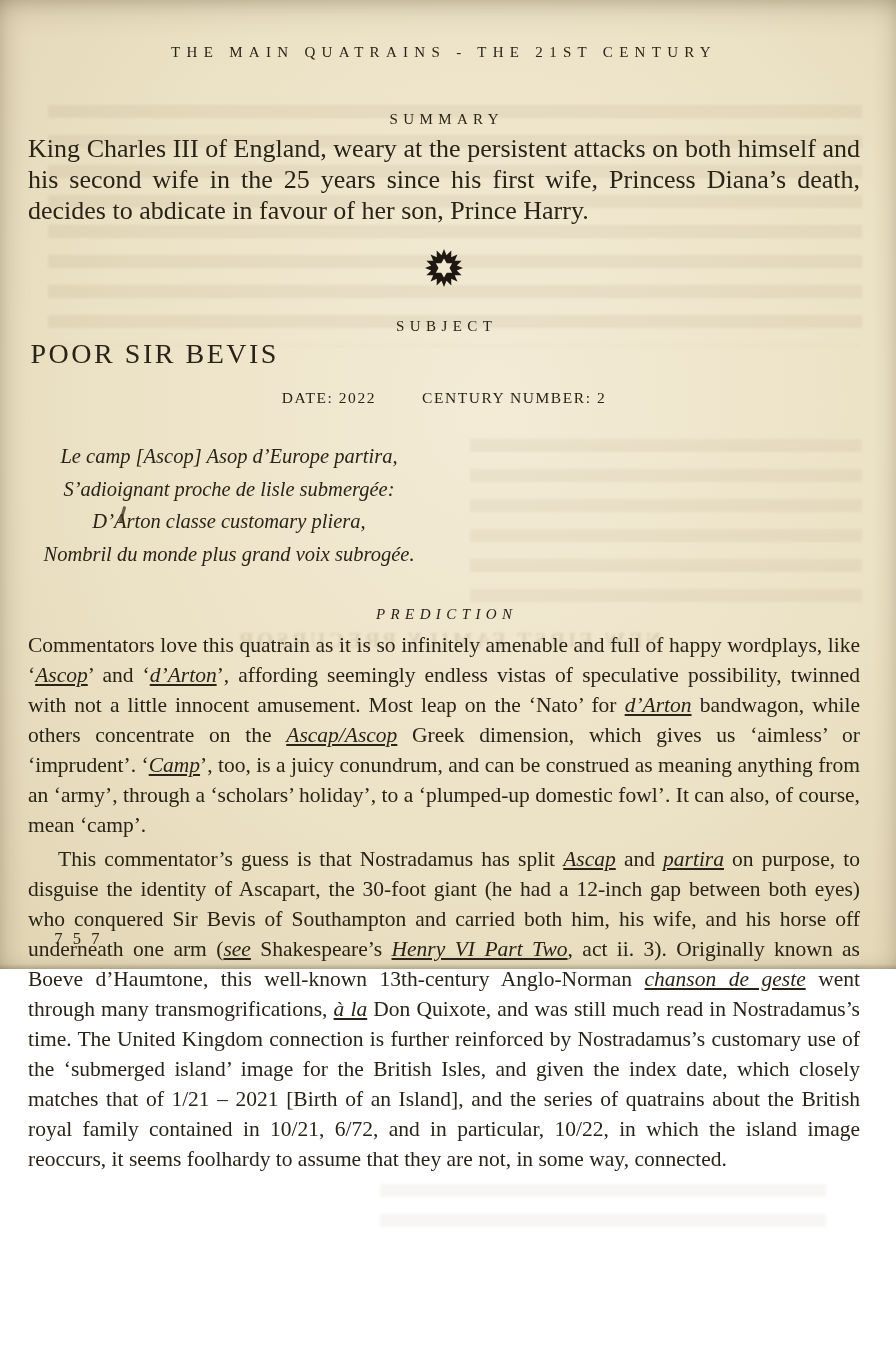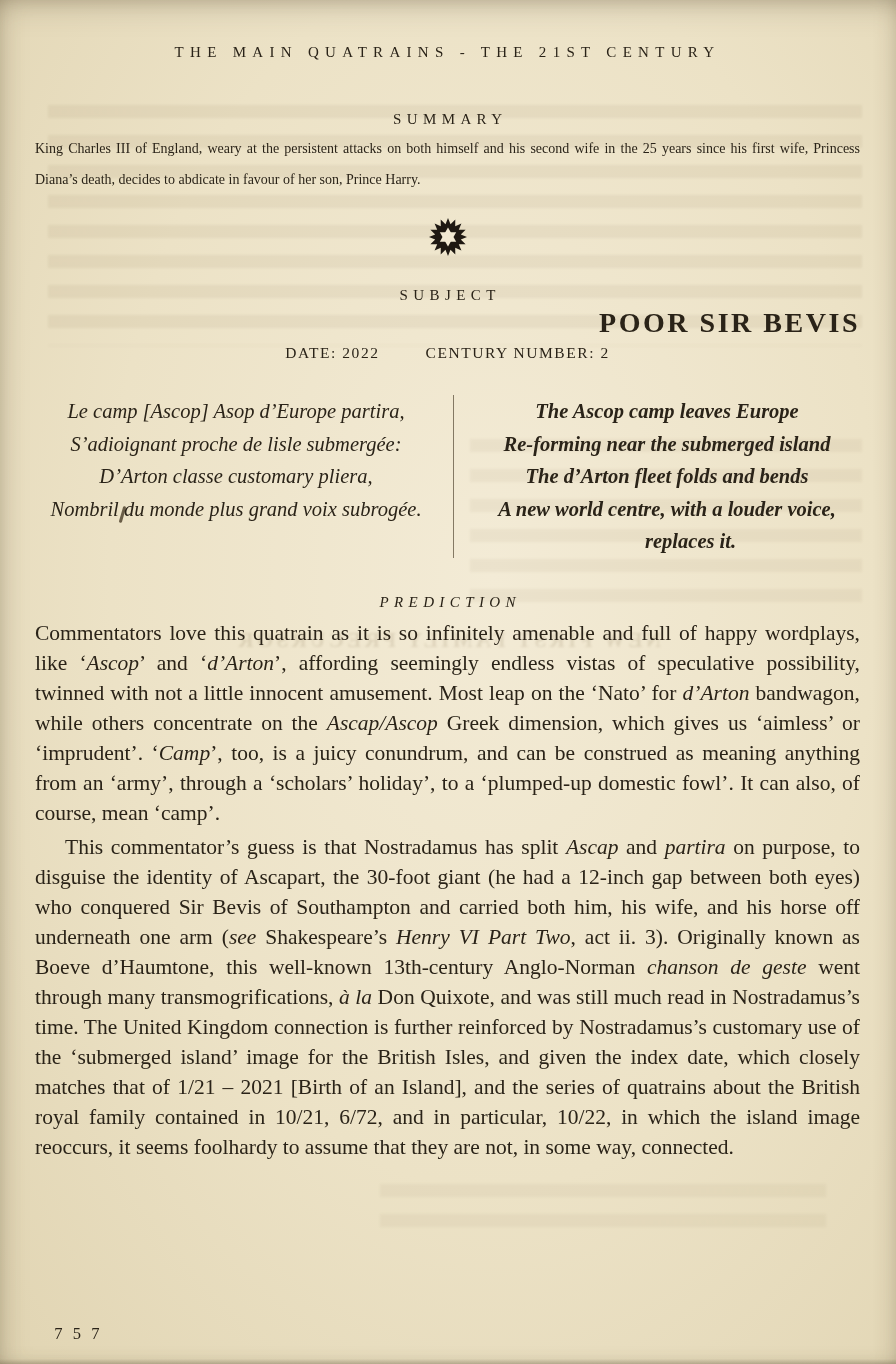--- a/index.html
+++ b/index.html
@@ -9,22 +9,22 @@
     --ink:#2a2318;
     --ghost:rgba(115,92,55,0.14);
   }
   html,body{margin:0;padding:0;}
   body{
     width:896px;height:1364px;overflow:hidden;
     font-family:"Liberation Serif","DejaVu Serif",serif;
     color:var(--ink);
   }
   .page{
-    position:relative;width:896px;height:1364px;box-sizing:border-box;
-    padding:38px 36px 0 35px;
+    position:relative;width:896px;height:969px;box-sizing:border-box;
+    padding:38px 36px 0 28px;
     background:
       radial-gradient(ellipse at 55% 42%, var(--paper-light) 0%, var(--paper) 55%, var(--paper-dark) 115%);
     box-shadow:
       inset 0 16px 34px -20px rgba(85,72,48,.5),
       inset 16px 0 34px -24px rgba(85,72,48,.4),
       inset -14px 0 30px -24px rgba(85,72,48,.35),
       inset 0 -10px 26px -20px rgba(85,72,48,.35);
   }
   .content{position:relative;z-index:2;}
 
@@ -47,50 +47,50 @@
   .running-header{
     text-align:center;font-size:15px;letter-spacing:.42em;
     margin:6px 0 0 0;white-space:nowrap;
   }
   .small-cap-label{
     text-align:center;font-size:15px;letter-spacing:.36em;
     text-indent:.36em;
   }
   .summary-label{margin-top:50px;}
   .summary-text{
-    margin-top:5px;font-size:14px;line-height:31px;text-align:justify;
+    margin-top:5px;font-size:26px;line-height:31px;text-align:justify;
   }
 
   .ornament-wrap{margin:22px auto 0 auto;width:40px;height:40px;}
   .ornament-wrap svg{display:block;}
 
   .subject-label{margin-top:30px;}
   .subject-title{
-    margin-top:3px;text-align:right;font-size:28px;font-weight:bold;
+    margin-top:3px;text-align:left;font-size:28px;font-weight:normal;
     letter-spacing:.09em;text-indent:.09em;
   }
   .meta-row{
-    margin-top:5px;display:flex;justify-content:center;gap:46px;
+    margin-top:19px;display:flex;justify-content:center;gap:46px;
     font-size:15.5px;letter-spacing:.1em;white-space:nowrap;
   }
 
   .quatrain{display:flex;margin-top:33px;text-align:center;}
   .q-col-fr{width:402px;flex:0 0 402px;font-style:italic;
     font-size:20.5px;line-height:32.5px;}
   .q-col-en{flex:1;margin-left:16px;padding-left:20px;
     border-left:1.5px solid rgba(72,60,40,.65);
     font-style:italic;font-weight:bold;font-size:20.5px;line-height:32.5px;}
   .q-col-en .q-line:last-child{padding-left:2.3em;}
 
   .prediction-label{margin-top:36px;font-style:italic;}
   .body-copy p{
     margin:7px 0 0 0;font-size:21.5px;line-height:30px;text-align:justify;
   }
   .body-copy p.indented{text-indent:30px;margin-top:4px;}
-  .it{font-style:italic;}
+  .it{font-style:italic;text-decoration:underline;}
 
   .pen-mark{
     position:absolute;z-index:3;left:121px;top:506px;width:3px;height:17px;
     background:rgba(62,48,28,.75);transform:rotate(16deg);border-radius:2px;
     pointer-events:none;
   }
 
   .page-number{
     position:absolute;z-index:2;bottom:20px;left:44px;right:36px;
     text-align:left;font-size:16.5px;letter-spacing:.62em;text-indent:.62em;
@@ -135,27 +135,20 @@
       <span class="meta-item"><span>CENTURY NUMBER:</span>&nbsp;<span>2</span></span>
     </div>
 
     <div class="quatrain">
       <div class="q-col-fr">
           <div class="q-line">Le camp [Ascop] Asop d’Europe partira,</div>
           <div class="q-line">S’adioignant proche de lisle submergée:</div>
           <div class="q-line">D’Arton classe customary pliera,</div>
           <div class="q-line">Nombril du monde plus grand voix subrogée.</div>
         </div>
-      <div class="q-col-en">
-          <div class="q-line">The Ascop camp leaves Europe</div>
-          <div class="q-line">Re-forming near the submerged island</div>
-          <div class="q-line">The d’Arton fleet folds and bends</div>
-          <div class="q-line">A new world centre, with a louder voice,</div>
-          <div class="q-line">replaces it.</div>
-        </div>
     </div>
 
     <div class="small-cap-label prediction-label">PREDICTION</div>
 
     <div class="body-copy">
       <p><span>Commentators love this quatrain as it is so infinitely amenable and full of happy wordplays, like ‘</span><span class="it">Ascop</span><span>’ and ‘</span><span class="it">d’Arton</span><span>’, affording seemingly endless vistas of speculative possibility, twinned with not a little innocent amusement. Most leap on the ‘Nato’ for </span><span class="it">d’Arton</span><span> bandwagon, while others concentrate on the </span><span class="it">Ascap/Ascop</span><span> Greek dimension, which gives us ‘aimless’ or ‘imprudent’. ‘</span><span class="it">Camp</span><span>’, too, is a juicy conundrum, and can be construed as meaning anything from an ‘army’, through a ‘scholars’ holiday’, to a ‘plumped-up domestic fowl’. It can also, of course, mean ‘camp’.</span></p>
       <p class="indented"><span>This commentator’s guess is that Nostradamus has split </span><span class="it">Ascap</span><span> and </span><span class="it">partira</span><span> on purpose, to disguise the identity of Ascapart, the 30-foot giant (he had a 12-inch gap between both eyes) who conquered Sir Bevis of Southampton and carried both him, his wife, and his horse off underneath one arm (</span><span class="it">see</span><span> Shakespeare’s </span><span class="it">Henry VI Part Two</span><span>, act ii. 3). Originally known as Boeve d’Haumtone, this well-known 13th-century Anglo-Norman </span><span class="it">chanson de geste</span><span> went through many transmogrifications, </span><span class="it">à la</span><span> Don Quixote, and was still much read in Nostradamus’s time. The United Kingdom connection is further reinforced by Nostradamus’s customary use of the ‘submerged island’ image for the British Isles, and given the index date, which closely matches that of 1/21 – 2021 [Birth of an Island], and the series of quatrains about the British royal family contained in 10/21, 6/72, and in particular, 10/22, in which the island image reoccurs, it seems foolhardy to assume that they are not, in some way, connected.</span></p>
     </div>
 
   </div>

